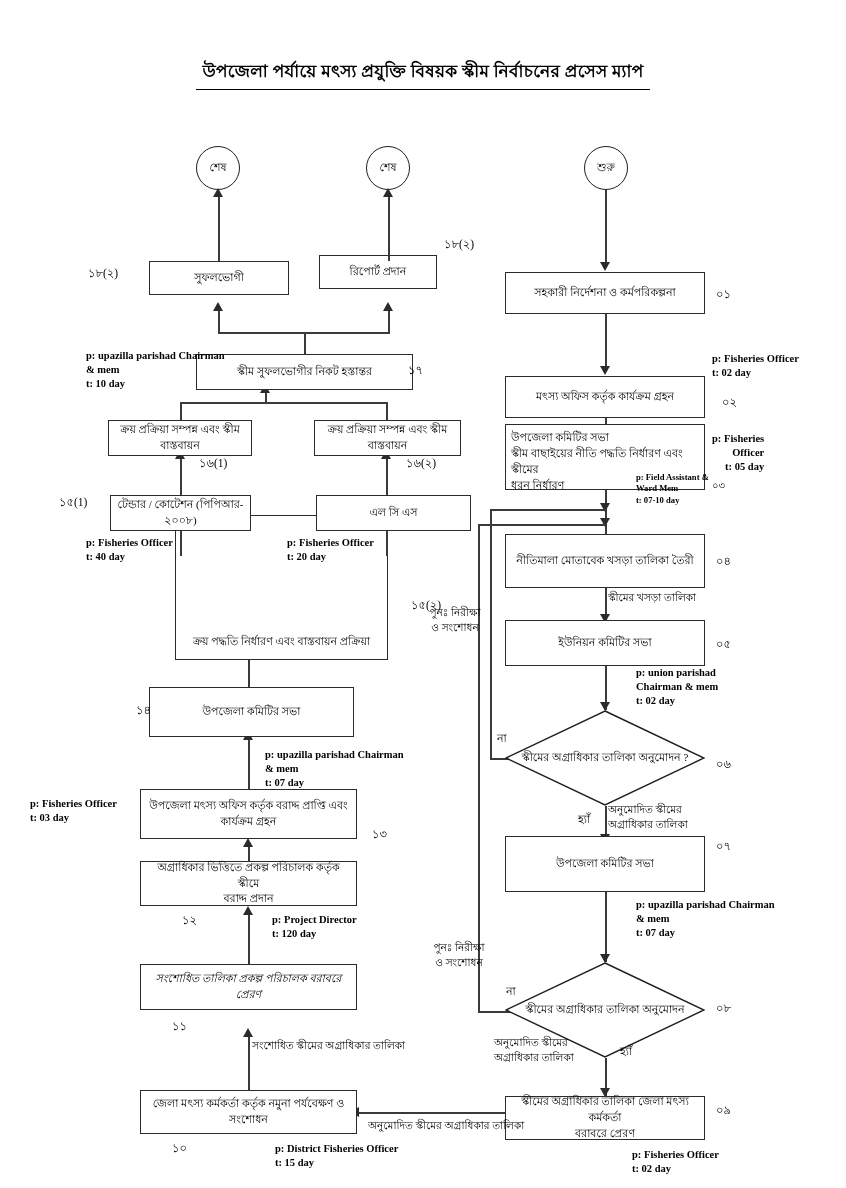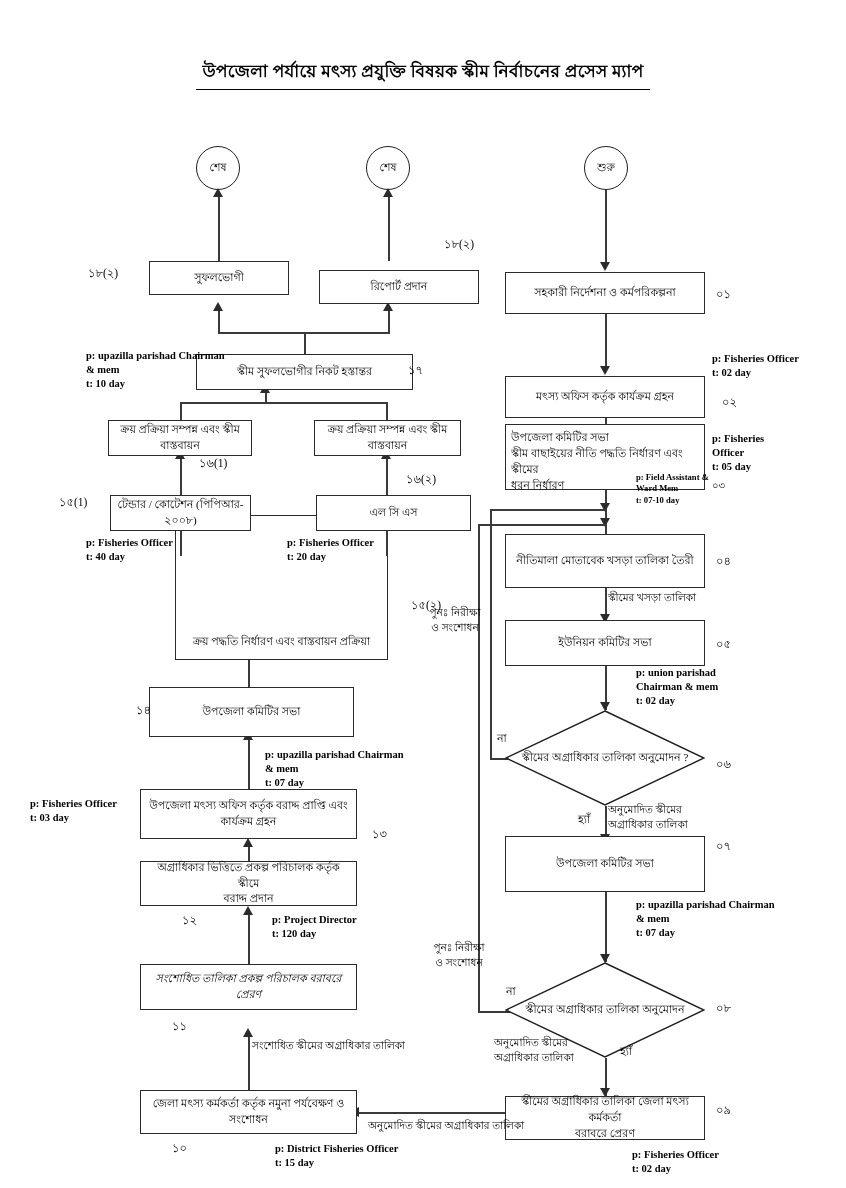--- a/index.html
+++ b/index.html
@@ -93,21 +93,21 @@
   <div class="ln vl" style="left:605px;top:418px;height:12px;"></div>
   <div class="arw down" style="left:600px;top:424px;"></div>
 
   <div class="box lefttext" style="left:505px;top:424px;width:200px;height:66px;">
     <div style="width:100%;">
       <div>উপজেলা কমিটির সভা</div>
       <div>স্কীম বাছাইয়ের নীতি পদ্ধতি নির্ধারণ এবং স্কীমের</div>
       <div>ধরন নির্ধারণ</div>
     </div>
   </div>
-  <div class="pt" style="left:712px;top:432px;">
+  <div class="pt" style="left:712px;top:432px;text-align:right;">
     <div>p: Fisheries</div>
     <div>Officer</div>
     <div>t: 05 day</div>
   </div>
   <div class="num" style="left:712px;top:478px;font-size:10px;">০৩</div>
 
   <div class="ln vl" style="left:605px;top:490px;height:44px;"></div>
   <div class="arw down" style="left:600px;top:503px;"></div>
   <div class="arw down" style="left:600px;top:518px;"></div>
 
@@ -329,21 +329,21 @@
     </div>
   </div>
   <div class="num" style="left:199px;top:455px;">১৬(1)</div>
 
   <div class="box" style="left:314px;top:420px;width:147px;height:36px;">
     <div style="width:100%;">
       <div>ক্রয় প্রক্রিয়া সম্পন্ন এবং স্কীম</div>
       <div>বাস্তবায়ন</div>
     </div>
   </div>
-  <div class="num" style="left:406px;top:455px;margin-top:16px;">১৬(২)</div>
+  <div class="num" style="left:406px;top:455px;">১৬(২)</div>
 
   <div class="ln vl" style="left:180px;top:402px;height:18px;"></div>
   <div class="ln vl" style="left:386px;top:402px;height:18px;"></div>
   <div class="ln hl" style="left:180px;top:402px;width:208px;"></div>
   <div class="ln vl" style="left:265px;top:390px;height:14px;"></div>
   <div class="arw up" style="left:260px;top:384px;"></div>
 
   <div class="box" style="left:196px;top:354px;width:217px;height:36px;">
     <span>স্কীম সুফলভোগীর নিকট হস্তান্তর</span>
   </div>
@@ -359,21 +359,21 @@
   <div class="ln vl" style="left:218px;top:308px;height:26px;"></div>
   <div class="arw up" style="left:213px;top:302px;"></div>
   <div class="ln vl" style="left:388px;top:308px;height:26px;"></div>
   <div class="arw up" style="left:383px;top:302px;"></div>
 
   <div class="box" style="left:149px;top:261px;width:140px;height:34px;">
     <span>সুফলভোগী</span>
   </div>
   <div class="num" style="left:88px;top:265px;">১৮(২)</div>
 
-  <div class="box" style="left:319px;top:270px;width:160px;height:34px;">
+  <div class="box" style="left:319px;top:255px;width:118px;height:34px;">
     <span>রিপোর্ট প্রদান</span>
   </div>
   <div class="num" style="left:444px;top:236px;">১৮(২)</div>
 
   <div class="ln vl" style="left:218px;top:196px;height:65px;"></div>
   <div class="arw up" style="left:213px;top:188px;"></div>
   <div class="ln vl" style="left:388px;top:196px;height:65px;"></div>
   <div class="arw up" style="left:383px;top:188px;"></div>
 
 </div>

